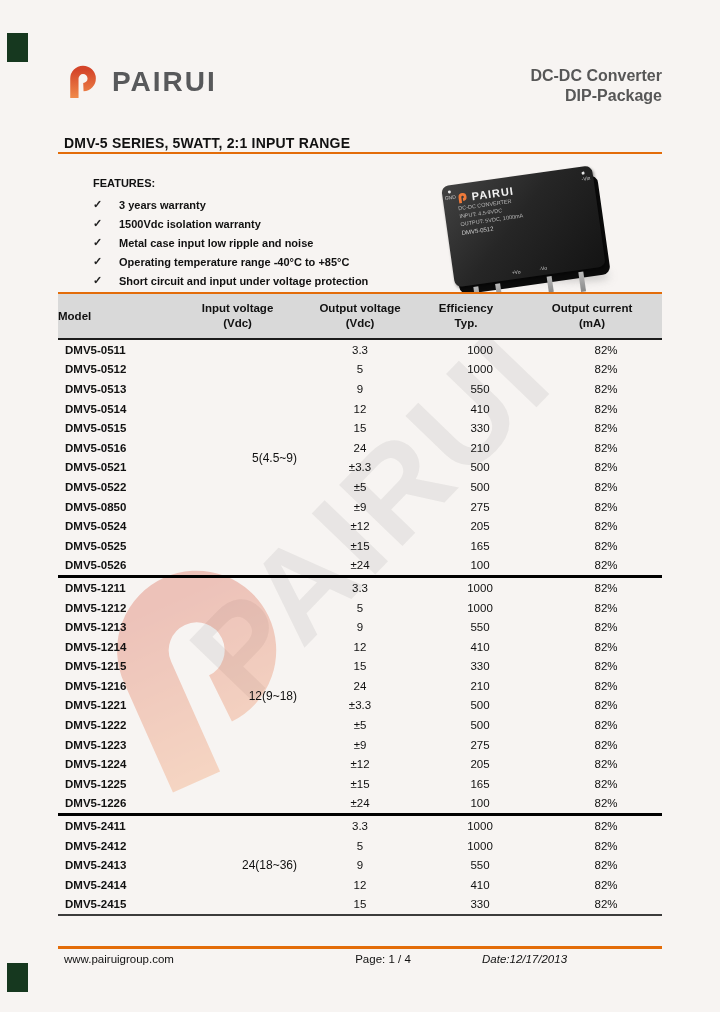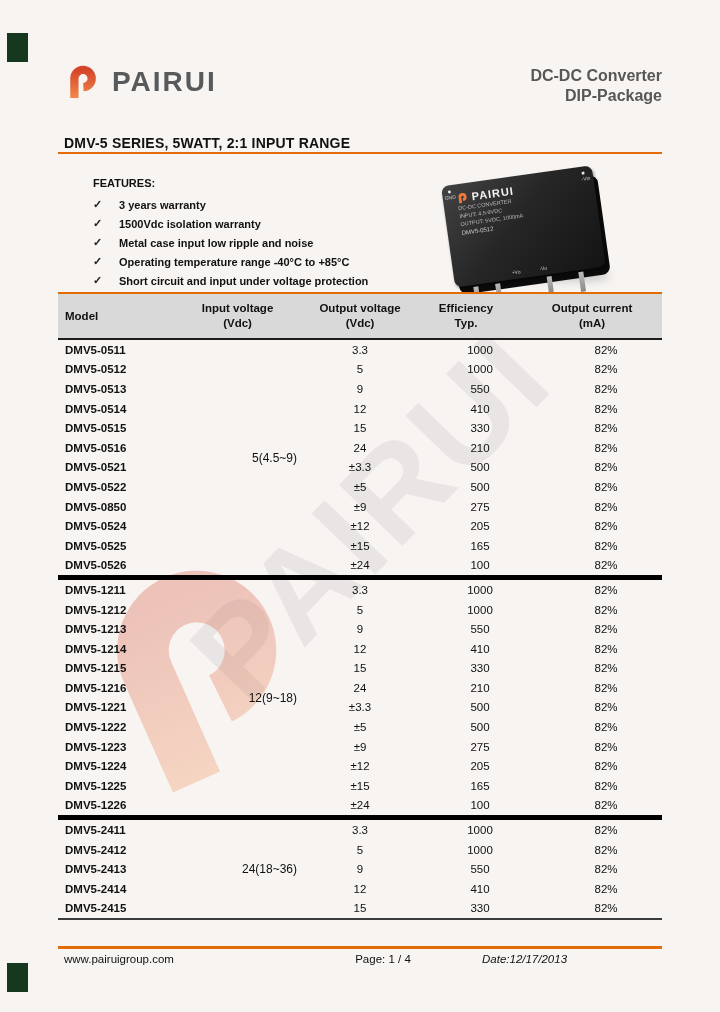--- a/index.html
+++ b/index.html
@@ -48,23 +48,23 @@
   .chip-part{color:#cfcfcf;font-size:6px;margin-top:2px;}
   .pin{position:absolute;width:5px;height:16px;background:linear-gradient(#bbb,#888);top:108px;}
   .pin.p1{left:22px}.pin.p2{left:44px}.pin.p3{left:96px}.pin.p4{left:128px;height:20px}
   .pin-dot{position:absolute;width:3px;height:3px;border-radius:50%;background:#e8e8e8;}
   .pin-label{position:absolute;color:#cccccc;font-size:5px;}
   
   .spec-table{left:58px;top:292px;width:604px;z-index:2;}
   .thead{display:flex;background:#d9d9d9;border-top:2px solid #e36c09;border-bottom:2px solid #1c1c1c;height:44px;}
   .hcell{font-size:11.5px;font-weight:bold;display:flex;flex-direction:column;justify-content:center;
     text-align:center;line-height:15px;}
-  .hcell.c1{justify-content:center;text-align:left;padding-left:7px;box-sizing:border-box;}
+  .hcell.c1{justify-content:center;text-align:left;box-sizing:border-box;}
   .c1{width:107px;}.c2{width:145px;}.c3{width:100px;}.c4{width:140px;}.c5{width:112px;}
-  .tgroup{position:relative;border-bottom:5px solid #000000;}
+  .tgroup{position:relative;border-bottom:3px solid #000000;}
   .tgroup.last{border-bottom:2px solid #3c3c3c;}
   .trow{display:flex;height:19.6px;align-items:center;font-size:11.5px;}
   .trow .c1{font-weight:bold;padding-left:7px;box-sizing:border-box;}
   .trow .c3,.trow .c4,.trow .c5{text-align:center;}
   .group-input{position:absolute;left:94px;width:145px;top:50%;transform:translateY(-50%);
     text-align:right;font-size:12px;}
   
   .footer-rule{left:58px;top:946px;width:604px;height:3px;background:#e36c09;z-index:2;}
   .footer{left:58px;top:953px;width:604px;display:flex;align-items:center;font-size:11.5px;z-index:2;}
   .footer .fleft{padding-left:6px;width:220px;}

